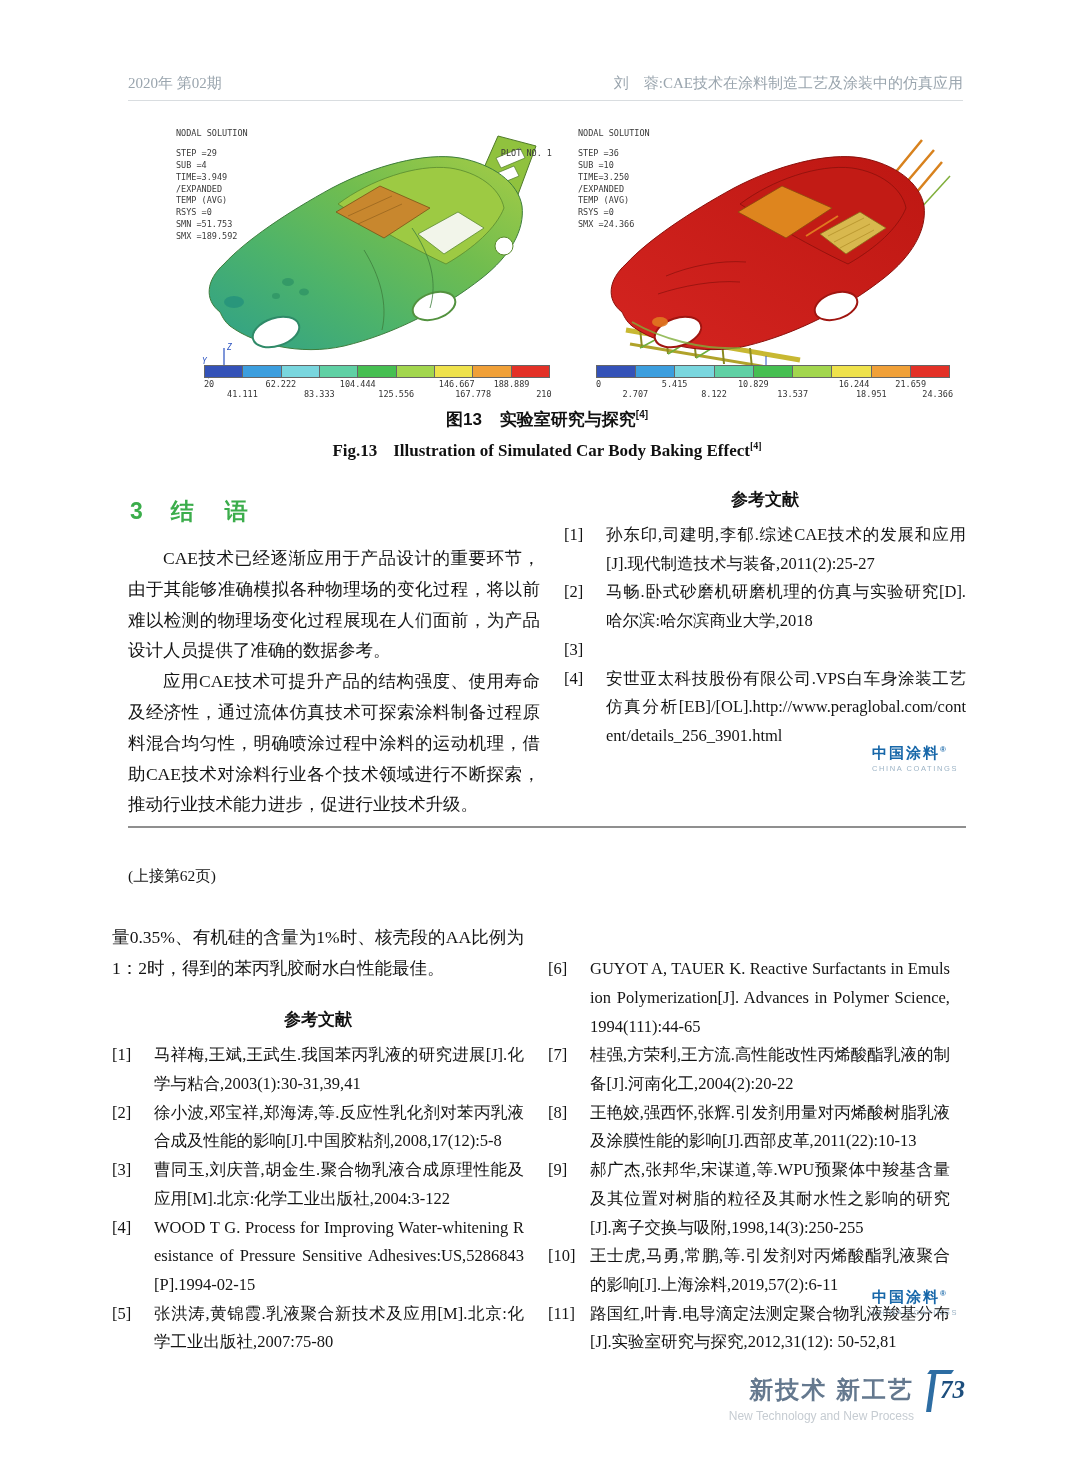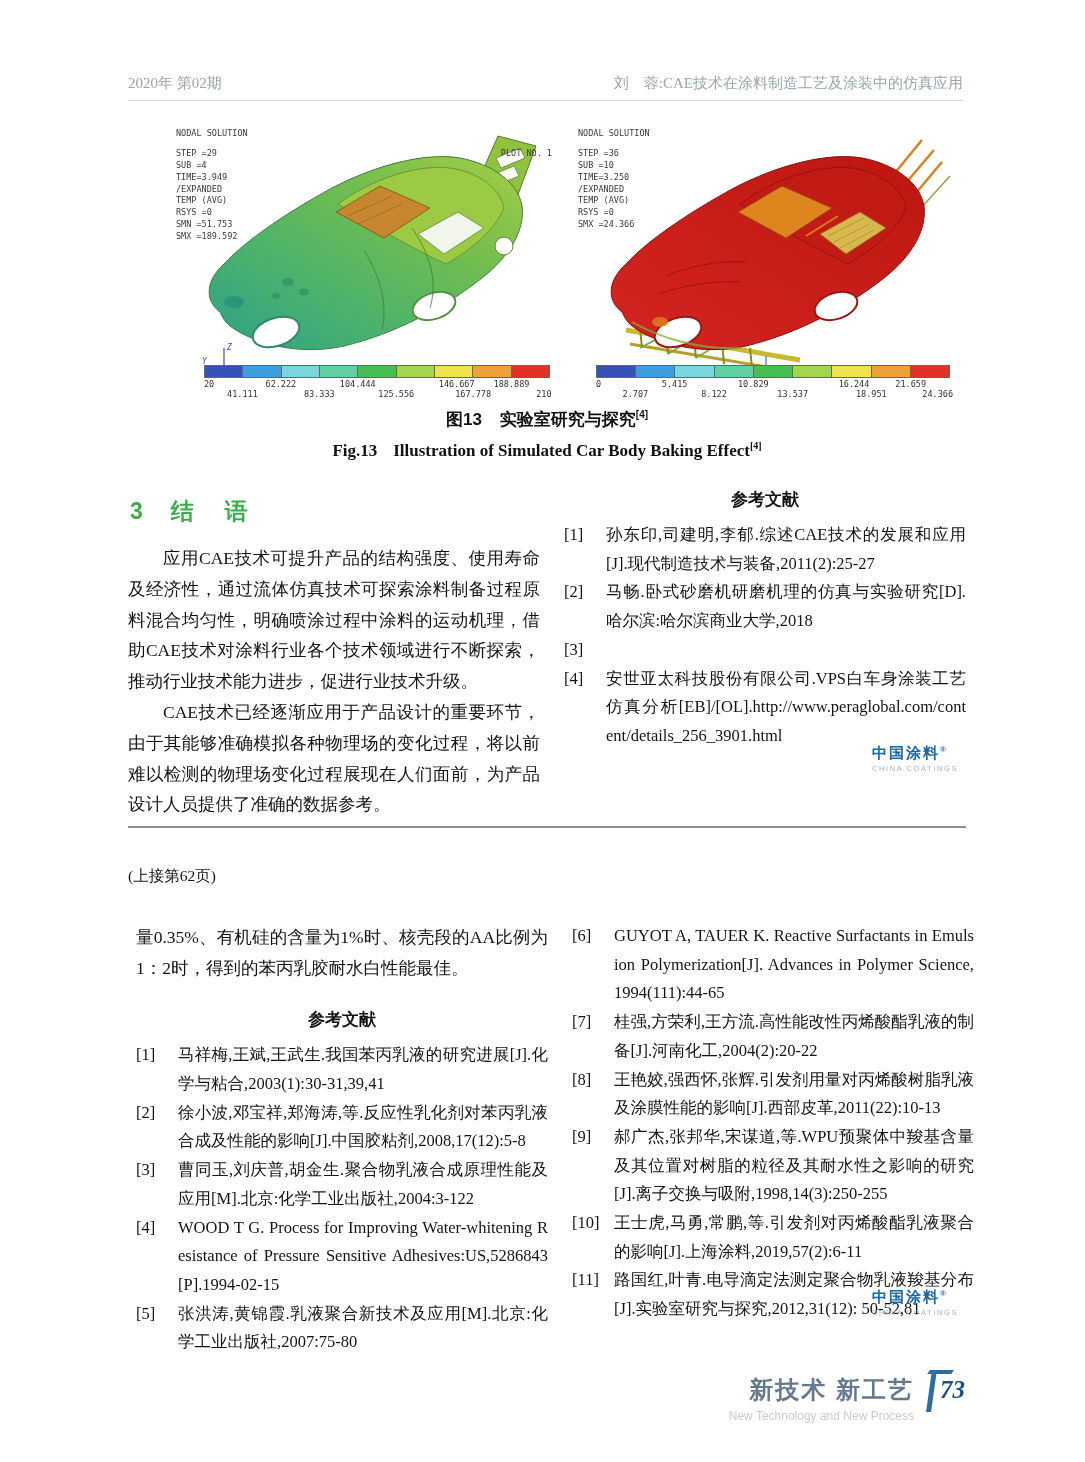--- a/index.html
+++ b/index.html
@@ -68,21 +68,21 @@
   .sec-heading .sec-title { letter-spacing:4px; }
   .body-p { font-size:17.5px; line-height:1.76; text-align:justify; text-indent:2em; color:#141414; }
   .ref-title { text-align:center; font-family:"Liberation Sans", sans-serif;
                font-weight:bold; font-size:17px; margin:6px 0 10px; color:#111; }
   .ref { display:flex; font-size:16.5px; line-height:1.74; color:#141414; }
   .ref-num { flex:0 0 42px; }
   .ref-text { flex:1; text-align:justify; word-break:break-all; }
   
   .divider { position:absolute; left:128px; top:826px; width:838px; border-top:2px solid #8f8f8f; }
   .cont-note { position:absolute; left:128px; top:866px; font-size:15.5px; color:#141414; }
-  .cols2 { position:absolute; left:136px; top:922px; width:838px; display:flex; gap:24px; }
+  .cols2 { position:absolute; left:112px; top:922px; width:838px; display:flex; gap:24px;align-items:flex-end; }
   .cont-para { font-size:17.5px; line-height:1.78; text-align:justify; color:#141414; }
   .cols2 .ref-title { margin:24px 0 10px; }
   
   .logo { position:absolute; width:100px; text-align:left; }
   .logo-1 { left:872px; top:744px; }
   .logo-2 { left:872px; top:1288px; }
   .logo-zh { font-family:"Liberation Sans", sans-serif; font-weight:bold;
              font-size:15px; letter-spacing:2px; color:#1767a9; }
   .logo-zh sup { font-size:8px; }
   .logo-en { font-family:"Liberation Sans", sans-serif; font-size:7.5px;
@@ -286,22 +286,22 @@
     <div class="caption-en">
       <span class="cap-label">Fig.13</span><span>Illustration of Simulated Car Body Baking Effect</span><sup>[4]</sup>
     </div>
   </div>
 
   <div class="cols">
     <div class="col-l">
       <div class="sec-heading">
         <span class="sec-num">3</span><span class="sec-title">结　语</span>
       </div>
+      <p class="body-p">CAE技术已经逐渐应用于产品设计的重要环节，由于其能够准确模拟各种物理场的变化过程，将以前难以检测的物理场变化过程展现在人们面前，为产品设计人员提供了准确的数据参考。</p>
       <p class="body-p">应用CAE技术可提升产品的结构强度、使用寿命及经济性，通过流体仿真技术可探索涂料制备过程原料混合均匀性，明确喷涂过程中涂料的运动机理，借助CAE技术对涂料行业各个技术领域进行不断探索，推动行业技术能力进步，促进行业技术升级。</p>
-      <p class="body-p">CAE技术已经逐渐应用于产品设计的重要环节，由于其能够准确模拟各种物理场的变化过程，将以前难以检测的物理场变化过程展现在人们面前，为产品设计人员提供了准确的数据参考。</p>
     </div>
     <div class="col-r">
       <div class="ref-title">参考文献</div>
       <div>
 
       <div class="ref">
           <span class="ref-num">[1]</span>
           <span class="ref-text">孙东印,司建明,李郁.综述CAE技术的发展和应用[J].现代制造技术与装备,2011(2):25-27</span>
         </div>
           <div class="ref">

